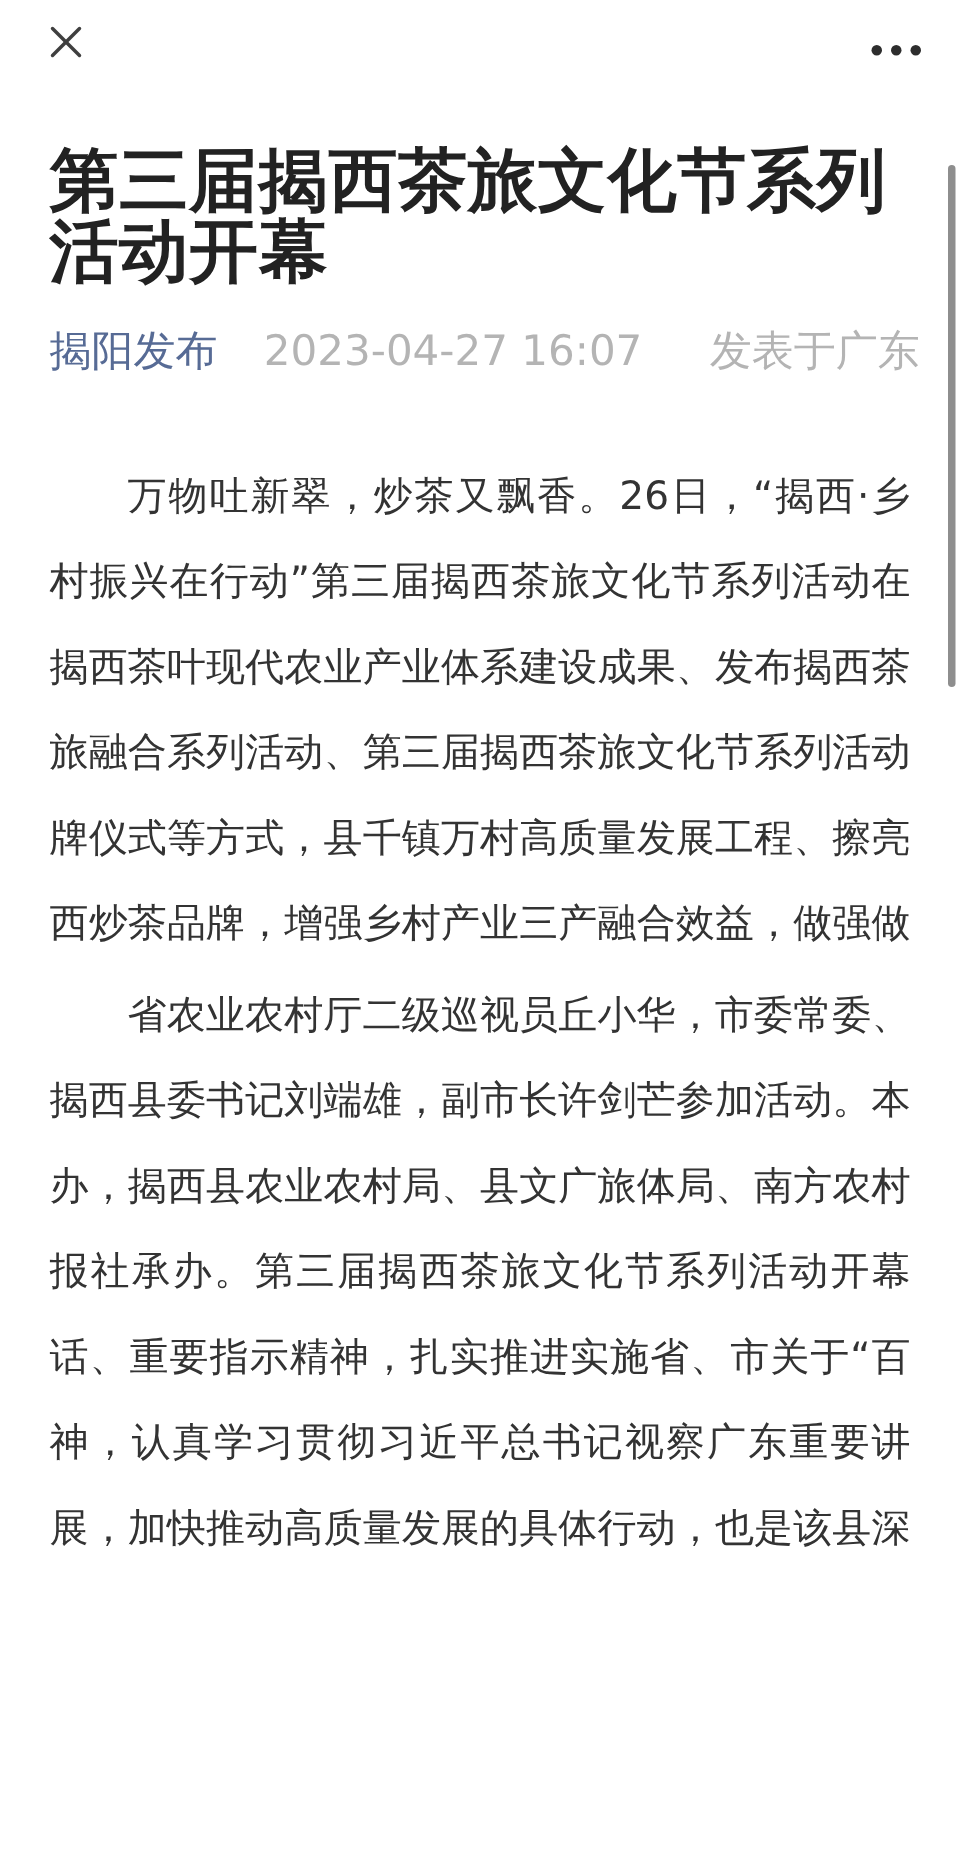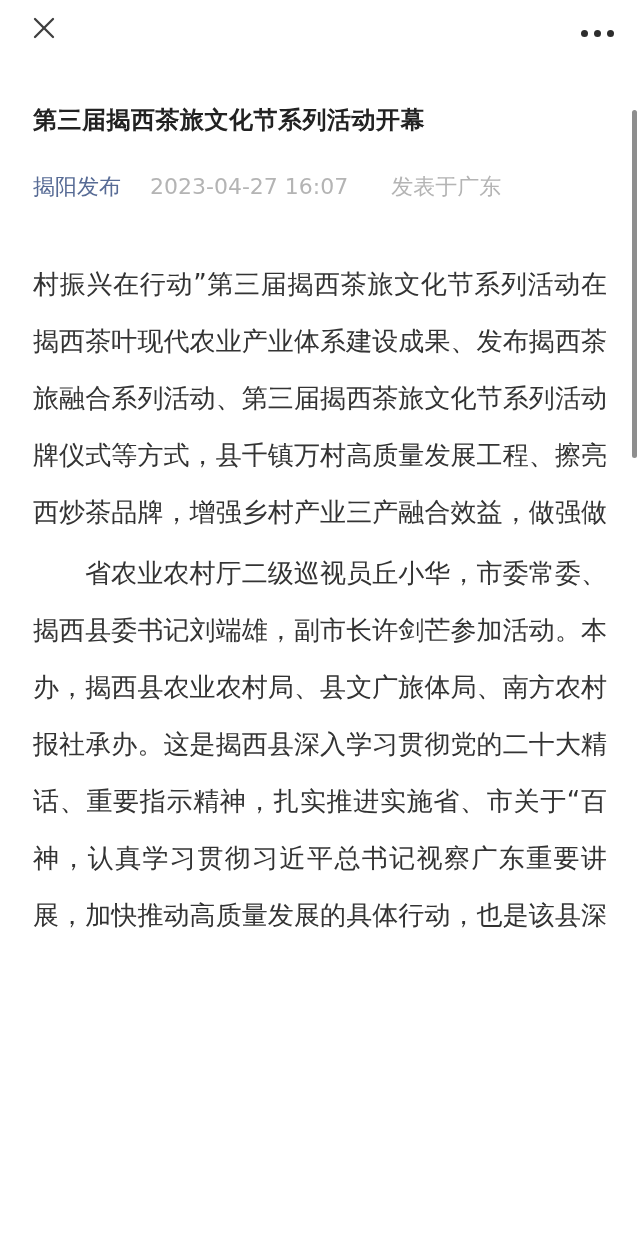--- a/index.html
+++ b/index.html
@@ -26,27 +26,27 @@
   }
   .more-btn .dot {
     width: 7px; height: 7px; border-radius: 50%;
     background: #2d2d2d;
   }
 
   
   .article { padding: 0 33px; }
   .title {
     margin: 41px 0 0 0;
-    font-size: 24px; line-height: 47px;
+    font-size: 46px; line-height: 47px;
     font-weight: bold; letter-spacing: 0.5px;
     color: var(--title-color, #222222);
   }
   .byline {
     margin-top: 28px;
-    font-size: 22px; line-height: 30px;
+    font-size: 28px; line-height: 30px;
     white-space: nowrap;
   }
   .byline .account { color: var(--link-color, #576b95); cursor: pointer; }
   .byline .meta { color: var(--meta-color, #b4b4b4); }
   .byline .datetime { margin-left: 22px; }
   .byline .location { margin-left: 36px; }
 
   .body-text {
     margin-top: 54px;
     font-size: 26px;
@@ -95,31 +95,32 @@
   <h1 class="title">第三届揭西茶旅文化节系列活动开幕</h1>
 
   <div class="byline">
     <span class="account">揭阳发布</span>
     <span class="meta datetime">2023-04-27 16:07</span>
     <span class="meta location">发表于广东</span>
   </div>
 
   <div class="body-text">
       <div class="para">
+        <div class="line first">万物吐新翠，炒茶又飘香。26日，“揭西·乡</div>
         <div class="line">村振兴在行动”第三届揭西茶旅文化节系列活动在</div>
         <div class="line">揭西茶叶现代农业产业体系建设成果、发布揭西茶</div>
         <div class="line">旅融合系列活动、第三届揭西茶旅文化节系列活动在</div>
         <div class="line">牌仪式等方式，县千镇万村高质量发展工程、擦亮揭</div>
         <div class="line">西炒茶品牌，增强乡村产业三产融合效益，做强做</div>
       </div>
       <div class="para">
         <div class="line first">省农业农村厅二级巡视员丘小华，市委常委、</div>
         <div class="line">揭西县委书记刘端雄，副市长许剑芒参加活动。本</div>
         <div class="line">办，揭西县农业农村局、县文广旅体局、南方农村</div>
-        <div class="line">报社承办。这是揭西县深入学习贯彻党的二十大精</div>
+        <div class="line">报社承办。第三届揭西茶旅文化节系列活动开幕</div>
         <div class="line">话、重要指示精神，扎实推进实施省、市关于“百</div>
         <div class="line">神，认真学习贯彻习近平总书记视察广东重要讲</div>
         <div class="line">展，加快推动高质量发展的具体行动，也是该县深</div>
       </div>
     </div>
 </div>
 
 <div class="scrollbar-thumb"></div>
 
 </body></html>

